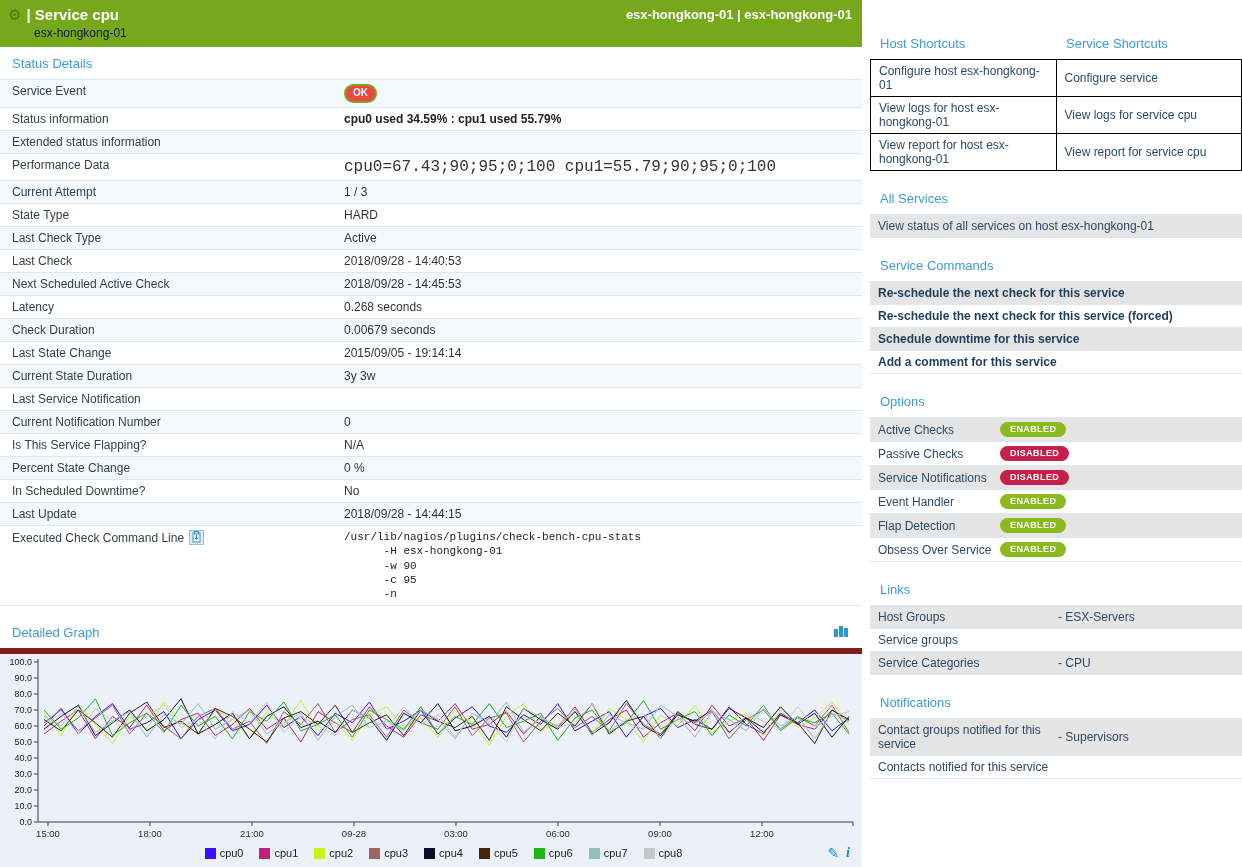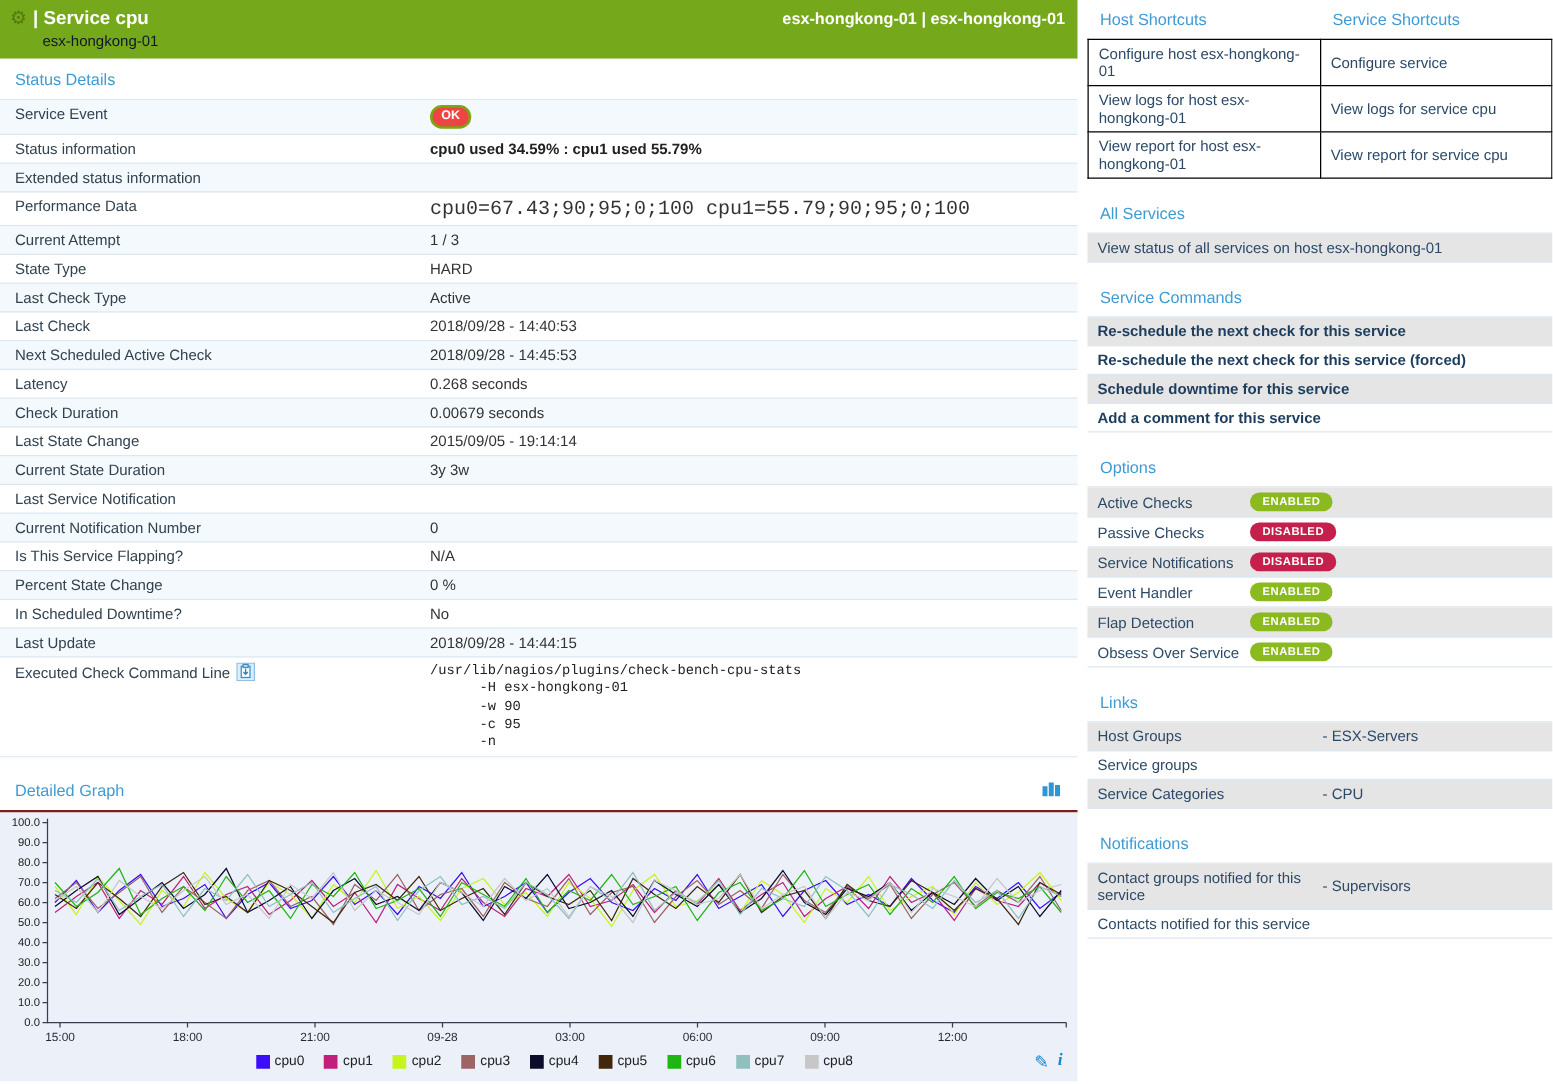--- a/index.html
+++ b/index.html
@@ -11,21 +11,21 @@
   
   .topbar { background:#76a81c; color:#fff; padding:6px 10px 7px 8px; position:relative; }
   .topbar-line1 { display:flex; align-items:center; }
   .gear { color:#55770f; font-size:15px; margin-right:5px; line-height:1; }
   .topbar-title { font-size:15px; font-weight:bold; }
   .topbar-sub { color:#0f172a; font-weight:normal; font-size:12px; margin:3px 0 0 26px; }
   .topbar-right { position:absolute; right:10px; top:7px; font-weight:bold; font-size:13px; }
 
   
   .section-head { color:#3e9bd3; font-size:13px; padding:9px 12px 8px; background:#fff; position:relative; }
-  .section-head.bordered { border-bottom:2px solid #7f1d1d; }
+  .section-head.bordered { border-bottom:6px solid #7f1d1d; }
   .head-icon { position:absolute; right:12px; top:7px; }
 
   
   .status-table { width:100%; border-collapse:collapse; }
   .status-table td { border-top:1px solid #dce8f1; border-bottom:1px solid #dce8f1; padding:4px 8px 4px 12px; vertical-align:top; }
   .status-table tr:nth-child(odd) { background:#f3f9fc; }
   td.label-cell { width:332px; color:#32424f; }
   .ok-badge { display:inline-block; background:#ef4444; border:2px solid #79a716; color:#fff; font-weight:bold; font-size:10px; padding:0 7px 1px; border-radius:10px; line-height:14px; }
   .bold-val { font-weight:bold; color:#222; }
   .mono { font-family:"Liberation Mono",monospace; font-size:16px; }
@@ -38,21 +38,21 @@
   .legend-item { display:flex; align-items:center; gap:4px; font-size:11px; color:#222; }
   .legend-swatch { width:11px; height:11px; display:inline-block; }
   .graph-tools { position:absolute; right:12px; bottom:8px; display:flex; gap:7px; align-items:center; }
   .pencil-icon { color:#1c87c9; font-size:14px; }
   .info-icon { color:#1c87c9; font-family:"Liberation Serif",serif; font-style:italic; font-weight:bold; font-size:14px; }
   .spacer { height:10px; background:#fff; }
 
   
   .sb-head { color:#3e9bd3; font-size:13px; padding:8px 10px; }
   .sb-two-col-head { display:flex; }
-  .sb-two-col-head .sb-head { width:50%; }
+  .sb-two-col-head .sb-head { width:50%;margin-top:28px; }
   table.sb-table { width:100%; border-collapse:collapse; }
   .sb-table td { border:1px solid #000000; padding:4px 8px; color:#2c4a68; font-size:12px; width:50%; }
   .sb-rows { border-top:1px solid #dce8f1; }
   .sb-row { display:flex; align-items:center; border-bottom:1px solid #dce8f1; padding:4px 8px; color:#2c4a68; min-height:21px; }
   .sb-row.alt { background:#e5e5e5; }
   .sb-row.cmd { font-weight:bold; color:#1d3d5c; }
   .sb-row .lbl { width:180px; flex:0 0 180px; }
   .sb-row .lbl.narrow { width:122px; flex:0 0 122px; }
   .state-badge { display:inline-block; color:#fff; font-weight:bold; font-size:9px; padding:2px 10px 3px; border-radius:9px; letter-spacing:.4px; }
   .gap { height:12px; }

